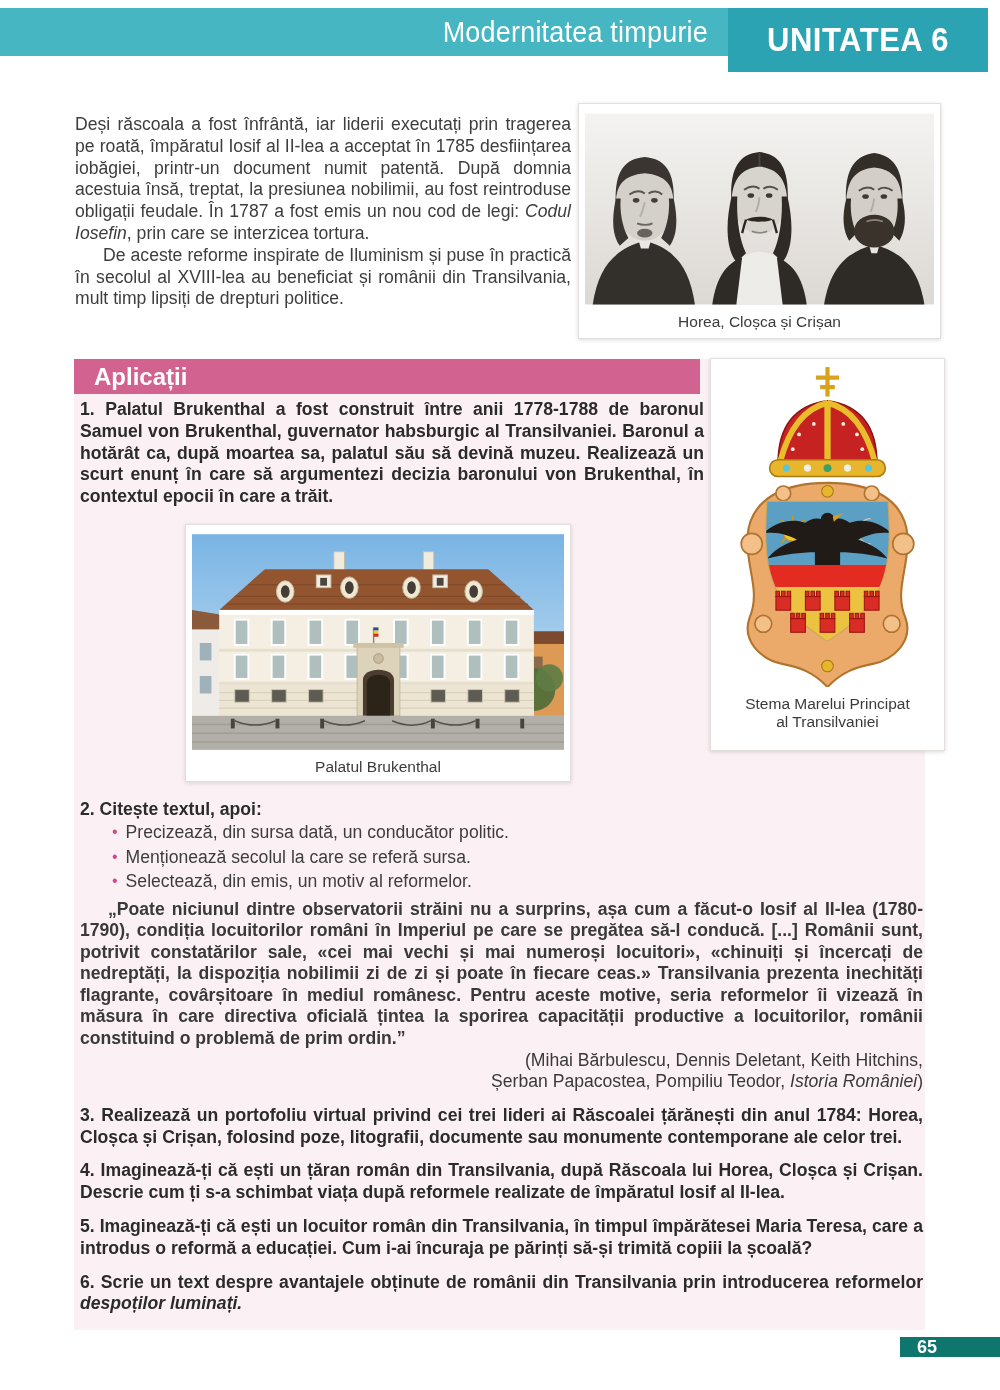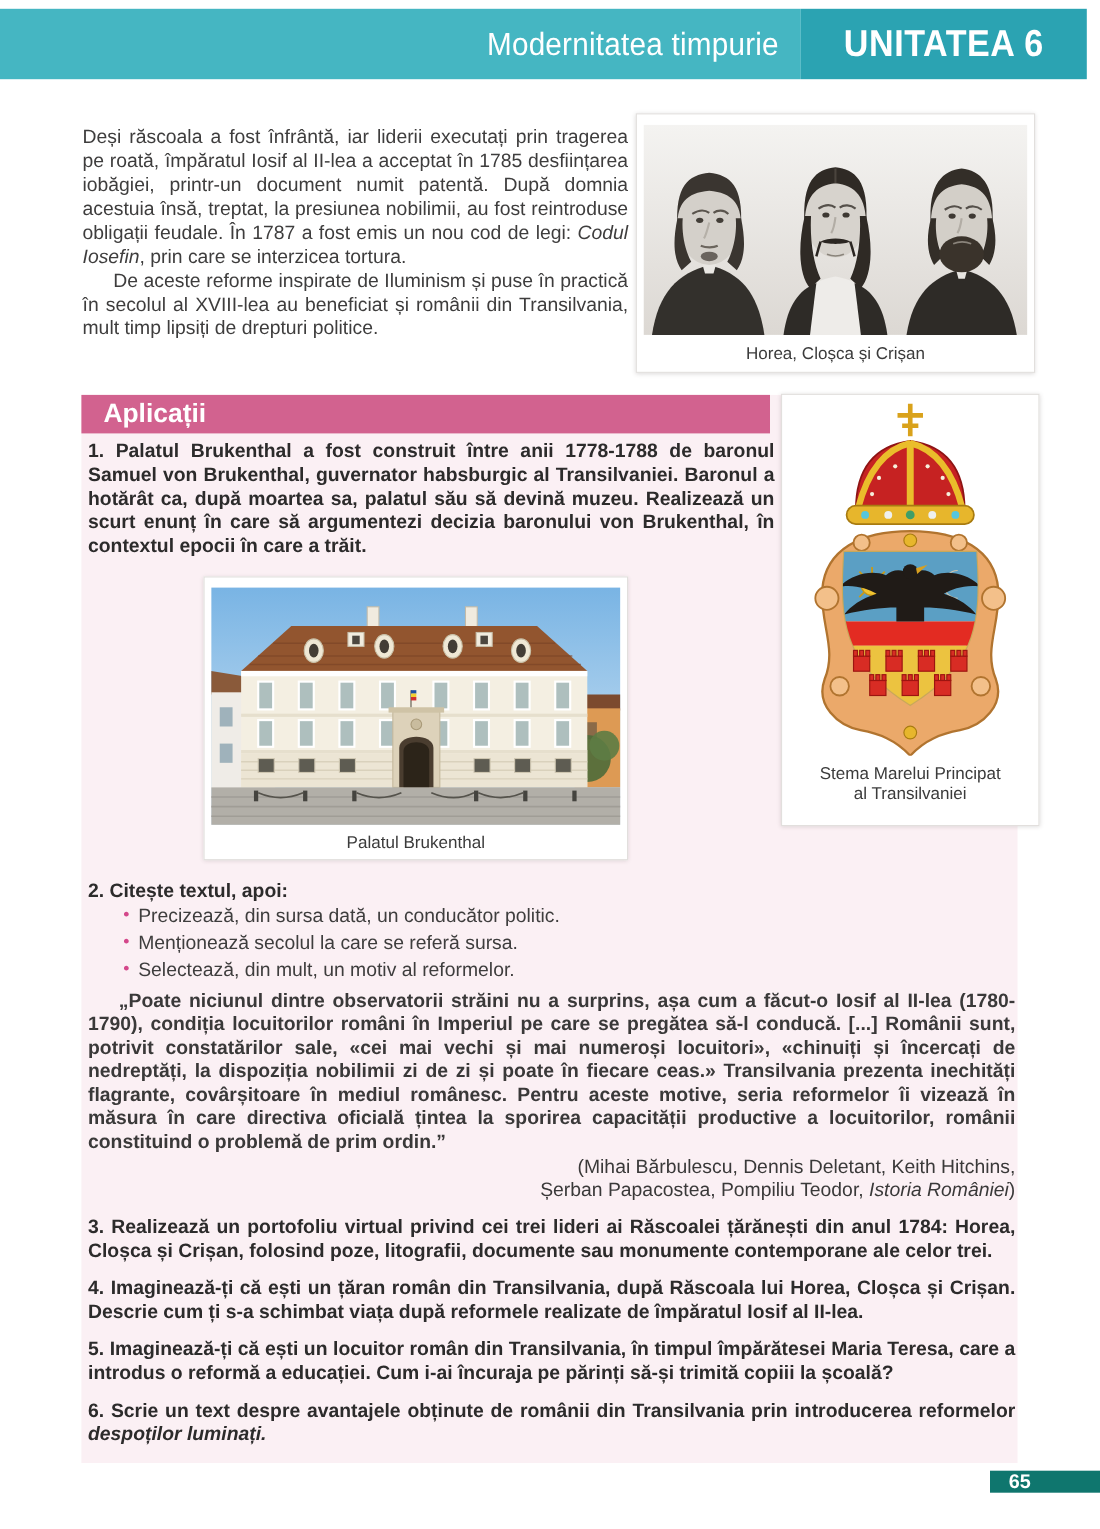--- a/index.html
+++ b/index.html
@@ -2,21 +2,21 @@
 <html><head>
 <meta charset="utf-8">
 <style>
   * { margin:0; padding:0; box-sizing:border-box; }
   html,body { background:#ffffff; }
   body { font-family:"Liberation Sans","DejaVu Sans",sans-serif; }
   .page { position:relative; width:1000px; height:1390px; background:#fff; overflow:hidden; }
 
   
   .header-bar { position:absolute; top:8px; left:0; width:1000px; height:64px; }
-  .header-light { position:absolute; left:0; top:0; width:728px; height:64px; background:#45b6c2; display:flex; align-items:center; justify-content:flex-end; padding-right:20px; }
+  .header-light { position:absolute; left:0; top:0; width:728px; height:48px; background:#45b6c2; display:flex; align-items:center; justify-content:flex-end; padding-right:20px; }
   .header-dark { position:absolute; left:728px; top:0; width:260px; height:64px; background:#2ba3b2; display:flex; align-items:center; justify-content:center; }
   .header-title { color:#fff; font-size:27px; letter-spacing:.2px; transform:scaleY(1.08); }
   .unit-label { color:#fff; font-size:31px; font-weight:bold; letter-spacing:.5px; transform:scaleY(1.1); }
 
   
   .intro-text { position:absolute; left:75px; top:114px; width:496px; font-size:17.6px; line-height:21.8px; color:#3e3d3d; text-align:justify; }
   .intro-text p + p { text-indent:28px; }
   .italic { font-style:italic; }
 
   .card { background:#fff; border:1px solid #e2dfdd; box-shadow:0 1px 4px rgba(60,50,50,.18); }
@@ -364,21 +364,21 @@
     <div class="bullet-row">
         <span class="bullet-dot">•</span>
         <span>Precizează, din sursa dată, un conducător politic.</span>
       </div>
     <div class="bullet-row">
         <span class="bullet-dot">•</span>
         <span>Menționează secolul la care se referă sursa.</span>
       </div>
     <div class="bullet-row">
         <span class="bullet-dot">•</span>
-        <span>Selectează, din mult, un motiv al reformelor.</span>
+        <span>Selectează, din emis, un motiv al reformelor.</span>
       </div>
     <div class="quote">„Poate niciunul dintre observatorii străini nu a surprins, așa cum a făcut-o Iosif al II-lea (1780-1790), condiția locuitorilor români în Imperiul pe care se pregătea să-l conducă. [...] Românii sunt, potrivit constatărilor sale, «cei mai vechi și mai numeroși locuitori», «chinuiți și încercați de nedreptăți, la dispoziția nobilimii zi de zi și poate în fiecare ceas.» Transilvania prezenta inechități flagrante, covârșitoare în mediul românesc. Pentru aceste motive, seria reformelor îi vizează în măsura în care directiva oficială țintea la sporirea capacității productive a locuitorilor, românii constituind o problemă de prim ordin.”</div>
     <div class="attribution">(Mihai Bărbulescu, Dennis Deletant, Keith Hitchins,</div>
     <div class="attribution"><span>Șerban Papacostea, Pompiliu Teodor, </span><span class="italic">Istoria României</span><span>)</span></div>
     <div class="task">3. Realizează un portofoliu virtual privind cei trei lideri ai Răscoalei țărănești din anul 1784: Horea, Cloșca și Crișan, folosind poze, litografii, documente sau monumente contemporane ale celor trei.</div>
     <div class="task">4. Imaginează-ți că ești un țăran român din Transilvania, după Răscoala lui Horea, Cloșca și Crișan. Descrie cum ți s-a schimbat viața după reformele realizate de împăratul Iosif al II-lea.</div>
     <div class="task">5. Imaginează-ți că ești un locuitor român din Transilvania, în timpul împărătesei Maria Teresa, care a introdus o reformă a educației. Cum i-ai încuraja pe părinți să-și trimită copiii la școală?</div>
     <div class="task"><span>6. Scrie un text despre avantajele obținute de românii din Transilvania prin introducerea reformelor </span><span class="italic">despoților luminați.</span></div>
   </div>
 

